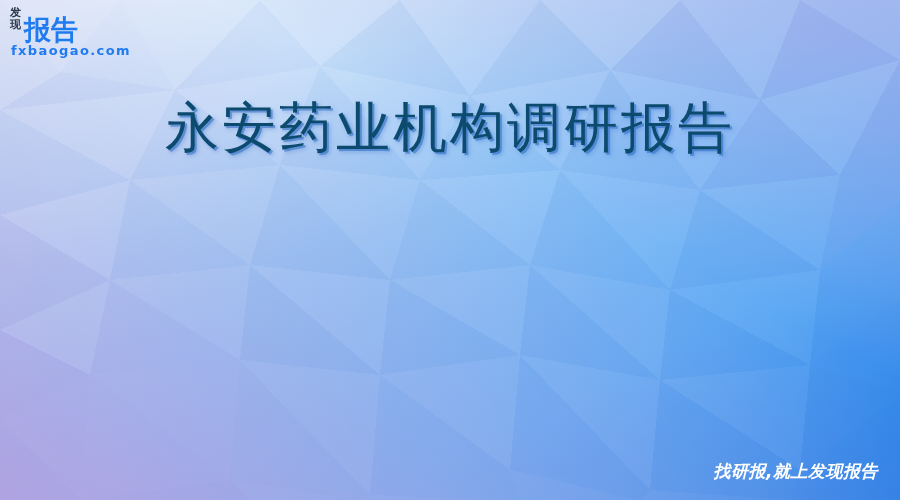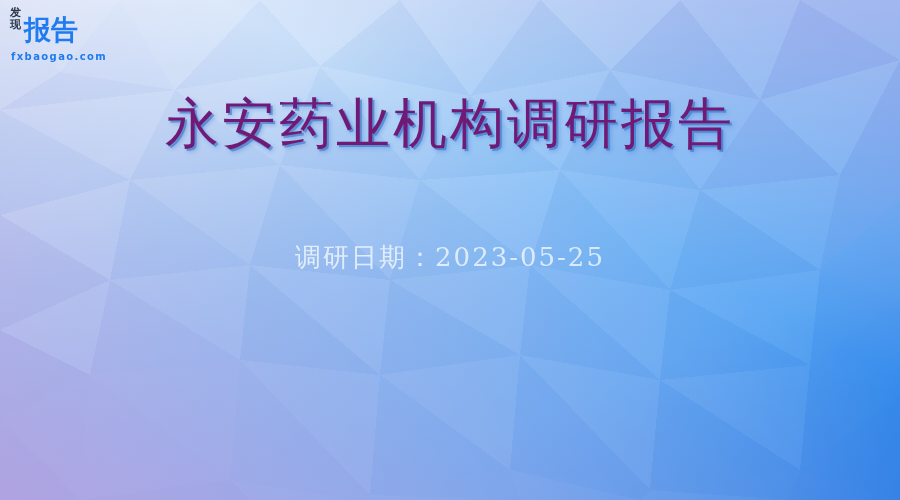--- a/index.html
+++ b/index.html
@@ -53,47 +53,47 @@
     font-family:"DejaVu Sans", sans-serif;
     font-size:27px;
     line-height:28px;
     font-weight:900;
     color:#1f7bef;
     letter-spacing:0px;
     margin-top:10px;
   }
   #logo-domain {
     font-family:"DejaVu Sans", sans-serif;
-    font-size:10px;
+    font-size:13px;
     line-height:10px;
     font-weight:700;
     color:#1f7bef;
     letter-spacing:1.4px;
-    margin-top:8px;
+    margin-top:2px;
     margin-left:1px;
   }
 
   
   #title-block {
     position:absolute;
     left:0; top:0;
     width:900px; height:500px;
     z-index:4;
     pointer-events:none;
   }
   #main-title {
     position:absolute;
     left:0; top:95px;
     width:900px;
     text-align:center;
-    font-family:Liberation Mono, monospace;
+    font-family:Liberation Serif, serif;
     font-size:54px;
     line-height:66px;
     font-weight:400;
-    color:#701a75;
+    color:#0c4a6e;
     letter-spacing:3px;
     text-shadow:
        2px 2px 0 rgba(43,108,196,0.55),
        3px 3px 4px rgba(40,100,190,0.35);
   }
   #subtitle {
     position:absolute;
     left:0; top:240px;
     width:900px;
     text-align:center;
@@ -235,17 +235,17 @@
         <span class="logo-stack-char">发</span>
         <span class="logo-stack-char">现</span>
       </div>
       <span id="logo-main">报告</span>
     </div>
     <span id="logo-domain">fxbaogao.com</span>
   </div>
 
   <div id="title-block">
     <h1 id="main-title">永安药业机构调研报告</h1>
-    <div id="subtitle">调研日期：2023-05-25</div>
   </div>
 
+  <div id="tagline">找研报,就上发现报告</div>
 
 </div>
 
 </body></html>

